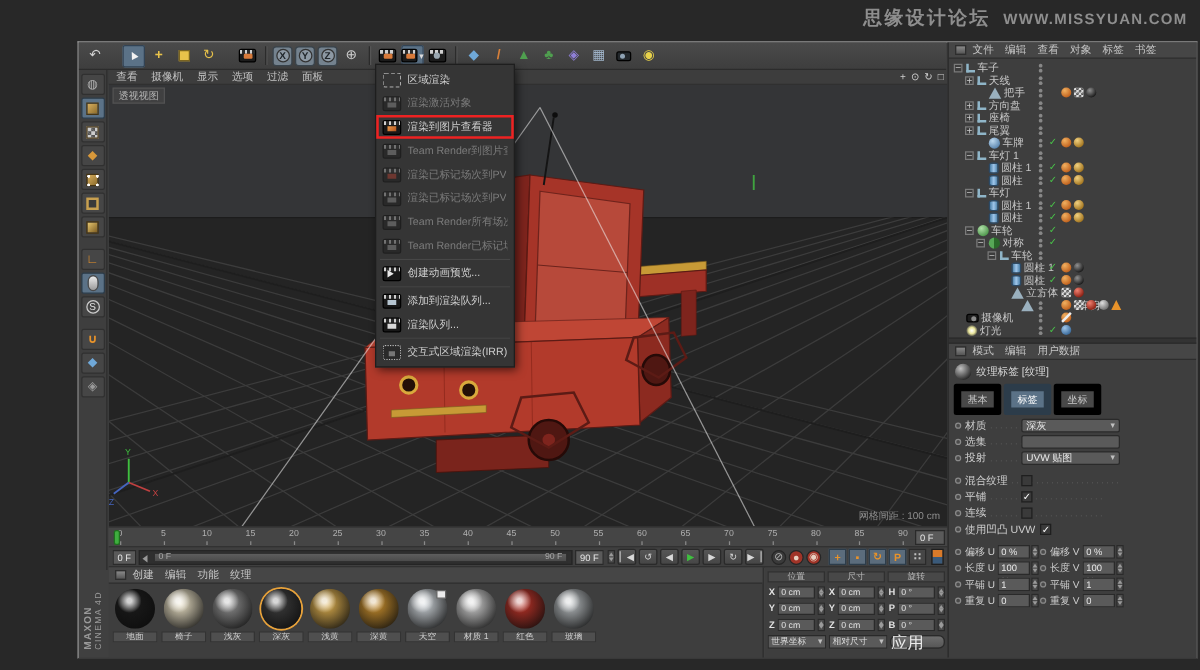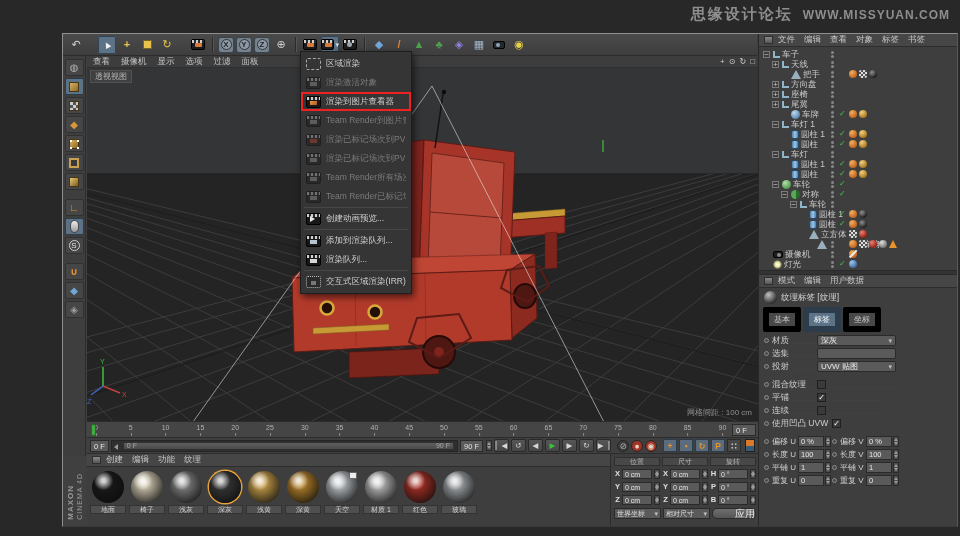--- a/index.html
+++ b/index.html
@@ -177,21 +177,21 @@
   #coordpanel{position:absolute;left:549px;top:420px;width:146px;bottom:0;background:#3e3e3e}
   #coords-cols{display:flex;gap:2px;padding:3px 2px 0}
   .ccol{width:46px;flex:none}
   .chead{height:9px;font-size:7px;color:#b8b8b8;text-align:center;background:#484848;border:1px solid #2f2f2f;line-height:8px;margin-bottom:1px}
   .crow{display:flex;align-items:center;height:13px;gap:1px}
   .claxis{width:7px;font-size:7.5px;font-weight:bold;color:#e0e0e0;text-align:center;flex:none}
   .cfld{flex:1;height:10px;background:#5a5a5a;border:1px solid #2a2a2a;font-size:7px;color:#e4e4e4;line-height:9px;padding:0 2px;overflow:hidden;white-space:nowrap}
   .crow .spin{height:10px}
   #coord-bottom{display:flex;gap:2px;padding:2px 2px 0;align-items:center}
   .cdrop{flex:1;height:11px;background:#5a5a5a;border:1px solid #2a2a2a;font-size:7px;color:#dcdcdc;line-height:10px;padding:0 2px;display:flex;justify-content:space-between;align-items:center;overflow:hidden;white-space:nowrap}
-  #apply-btn{width:44px;height:11px;background:linear-gradient(#6e6e6e,#565656);border:1px solid #2a2a2a;border-radius:5px;font-size:10px;color:#ececec;text-align:right;line-height:10px;flex:none}
+  #apply-btn{width:44px;height:11px;background:linear-gradient(#6e6e6e,#565656);border:1px solid #2a2a2a;border-radius:5px;font-size:13px;color:#ececec;text-align:left;line-height:10px;flex:none}
 </style>
 </head>
 <body>
 
 <div class="stage">
   <div id="watermark">
     <span class="wm-site">思缘设计论坛</span>
     <span class="wm-url">WWW.MISSYUAN.COM</span>
   </div>
 

